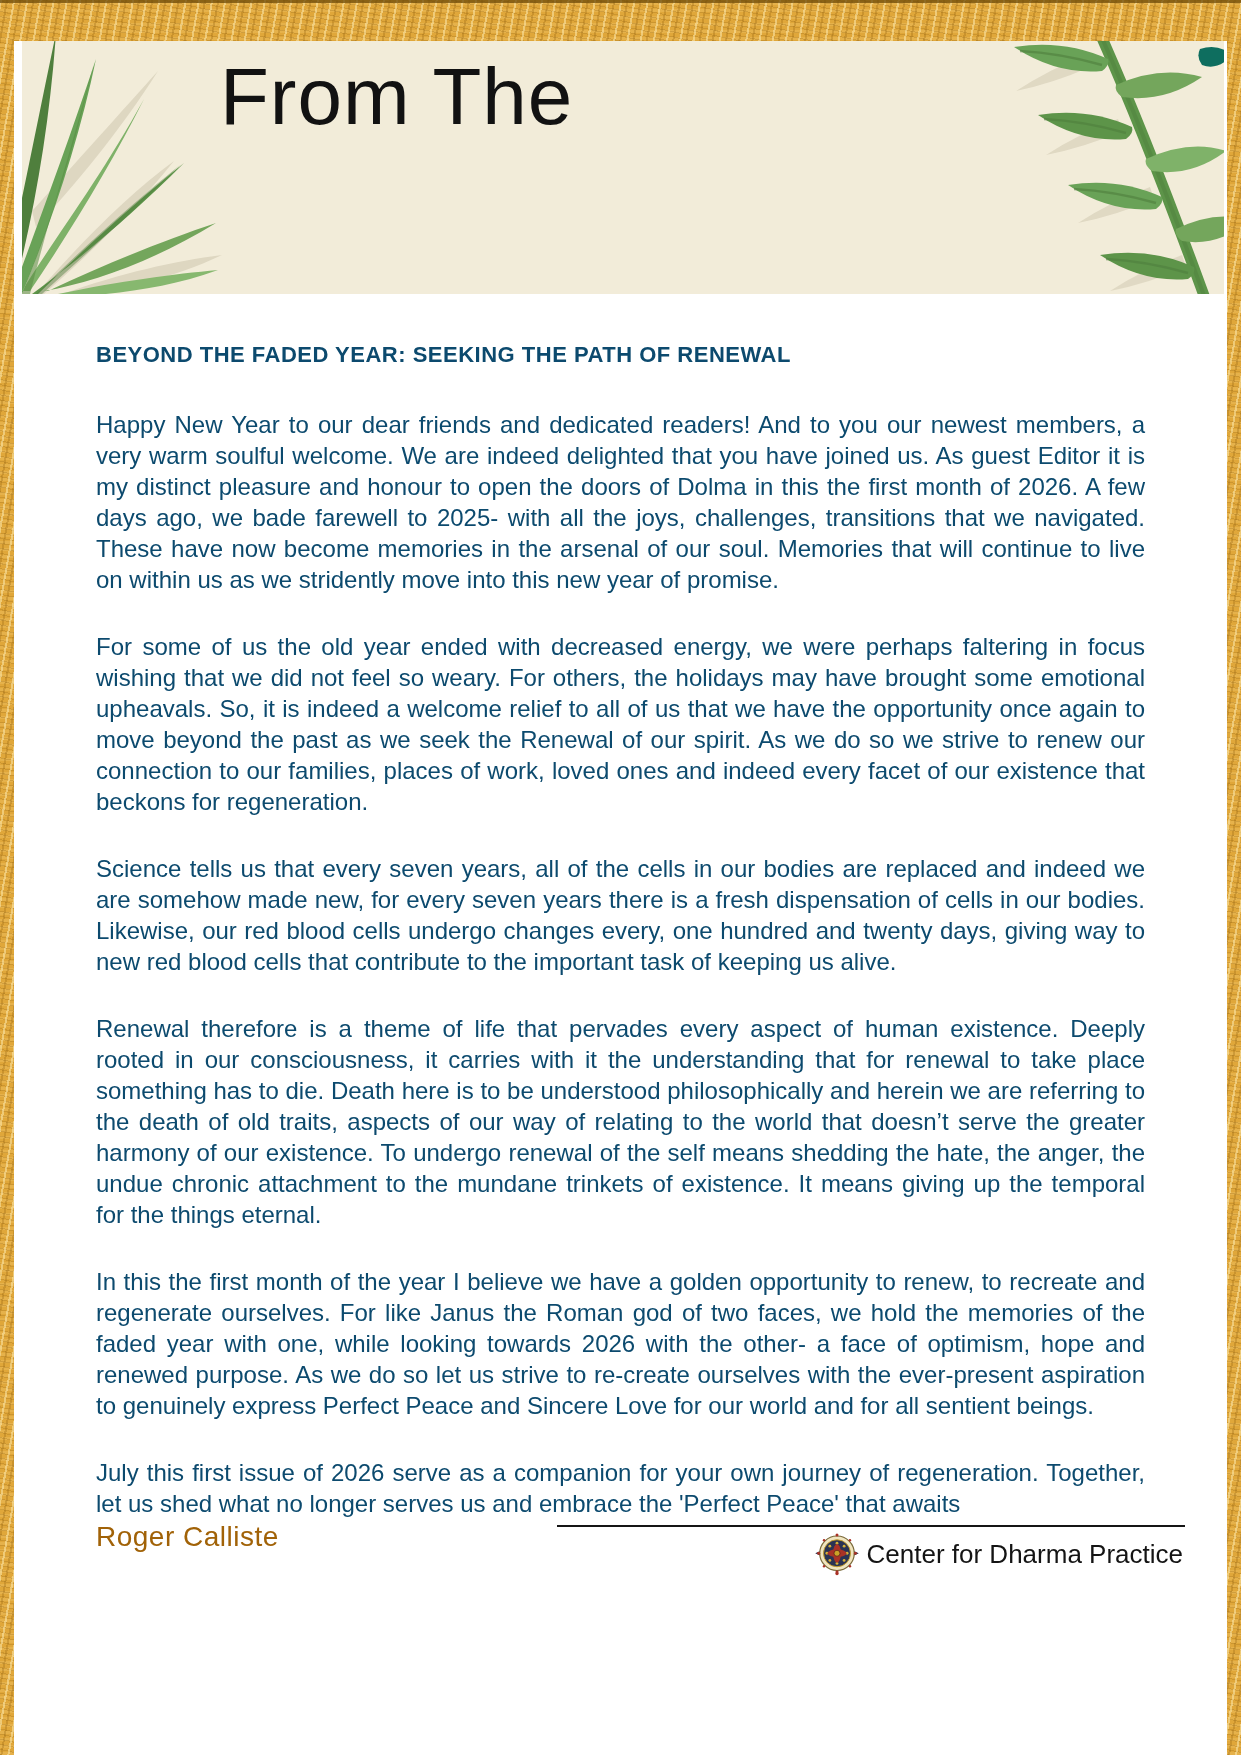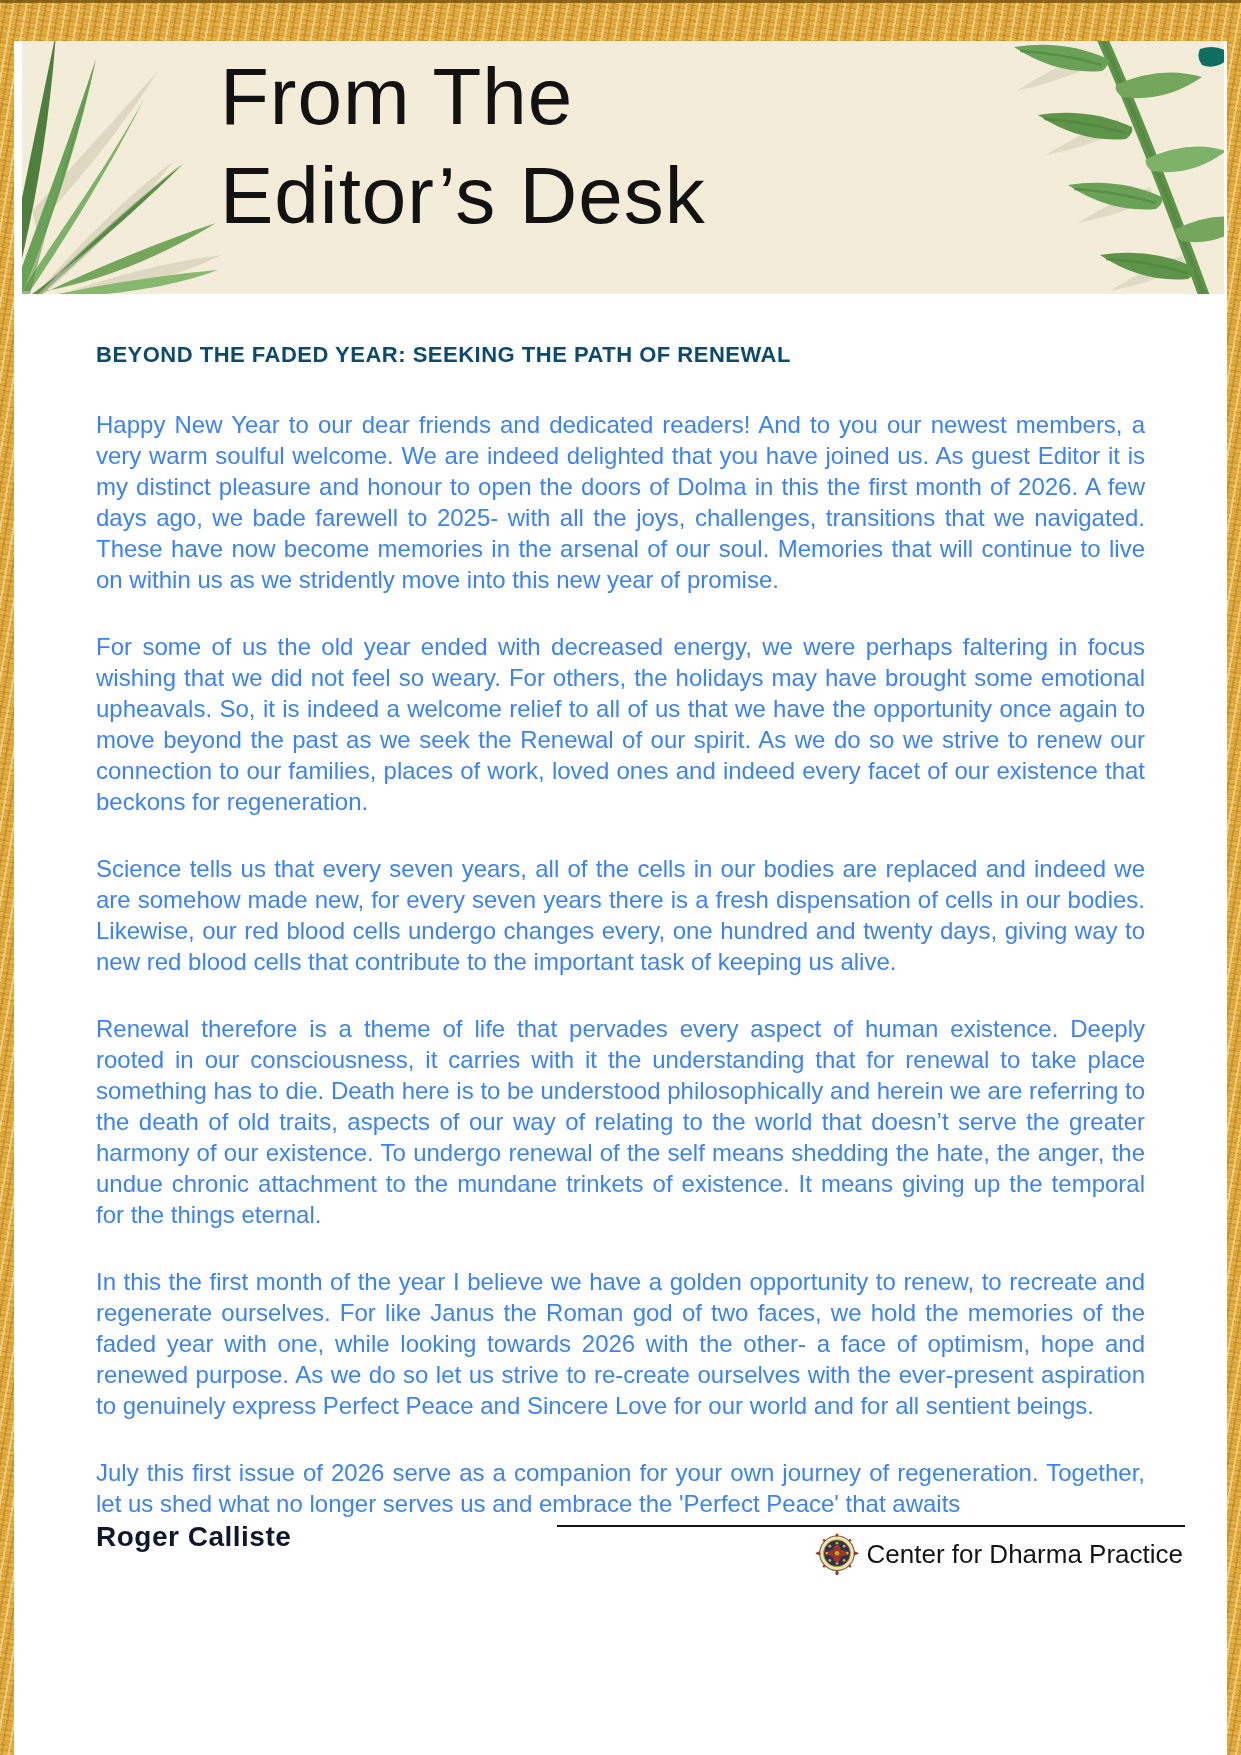--- a/index.html
+++ b/index.html
@@ -49,29 +49,29 @@
   .content{margin:0 82px;}
   .content h2{
     margin:40px 0 34px 0;
     font-size:22px;line-height:41px;font-weight:700;
     letter-spacing:.5px;color:#0c4a6e;
   }
   .content p{
     margin:0 0 36px 0;
     font-size:24px;line-height:31px;
     text-align:justify;
-    color:#3b82f6;
+    color:#0c4a6e;
   }
   .content p.last{margin-bottom:6px;}
 
   
   .footer{position:relative;margin:0 82px;height:92px;}
   .signature{
     position:absolute;left:0;top:-4px;
-    font-size:28px;font-weight:bold;letter-spacing:.5px;color:#0f172a;
+    font-size:28px;font-weight:normal;letter-spacing:.5px;color:#a16207;
   }
   .org-block{
     box-sizing:border-box;
     margin-left:461px;width:628px;
     border-top:2px solid #151515;
     display:flex;align-items:center;justify-content:flex-end;
     gap:6px;padding:2px 2px 0 0;
   }
   .org-name{font-size:26px;color:#141414;white-space:nowrap;}
   .logo{flex:0 0 auto;display:block;}
@@ -130,21 +130,20 @@
         <g stroke="#4f7f3d" stroke-width="2.5" opacity=".6" fill="none">
           <path d="M152 24 Q110 12 70 10"></path>
           <path d="M176 92 Q134 80 94 78"></path>
           <path d="M206 162 Q164 150 124 148"></path>
           <path d="M238 232 Q196 220 156 218"></path>
         </g>
       </svg>
 
       <h1>
         <span>From The</span>
-        <span>Editor’s Desk</span>
       </h1>
     </header>
 
     <main class="content">
       <h2>BEYOND THE FADED YEAR: SEEKING THE PATH OF RENEWAL</h2>
       <p>Happy New Year to our dear friends and dedicated readers! And to you our newest members, a very warm soulful welcome. We are indeed delighted that you have joined us. As guest Editor it is my distinct pleasure and honour to open the doors of Dolma in this the first month of 2026. A few days ago, we bade farewell to 2025- with all the joys, challenges, transitions that we navigated. These have now become memories in the arsenal of our soul. Memories that will continue to live on within us as we stridently move into this new year of promise.</p>
       <p>For some of us the old year ended with decreased energy, we were perhaps faltering in focus wishing that we did not feel so weary. For others, the holidays may have brought some emotional upheavals. So, it is indeed a welcome relief to all of us that we have the opportunity once again to move beyond the past as we seek the Renewal of our spirit. As we do so we strive to renew our connection to our families, places of work, loved ones and indeed every facet of our existence that beckons for regeneration.</p>
       <p>Science tells us that every seven years, all of the cells in our bodies are replaced and indeed we are somehow made new, for every seven years there is a fresh dispensation of cells in our bodies. Likewise, our red blood cells undergo changes every, one hundred and twenty days, giving way to new red blood cells that contribute to the important task of keeping us alive.</p>
       <p>Renewal therefore is a theme of life that pervades every aspect of human existence. Deeply rooted in our consciousness, it carries with it the understanding that for renewal to take place something has to die. Death here is to be understood philosophically and herein we are referring to the death of old traits, aspects of our way of relating to the world that doesn’t serve the greater harmony of our existence. To undergo renewal of the self means shedding the hate, the anger, the undue chronic attachment to the mundane trinkets of existence. It means giving up the temporal for the things eternal.</p>
       <p>In this the first month of the year I believe we have a golden opportunity to renew, to recreate and regenerate ourselves. For like Janus the Roman god of two faces, we hold the memories of the faded year with one, while looking towards 2026 with the other- a face of optimism, hope and renewed purpose. As we do so let us strive to re-create ourselves with the ever-present aspiration to genuinely express Perfect Peace and Sincere Love for our world and for all sentient beings.</p>

